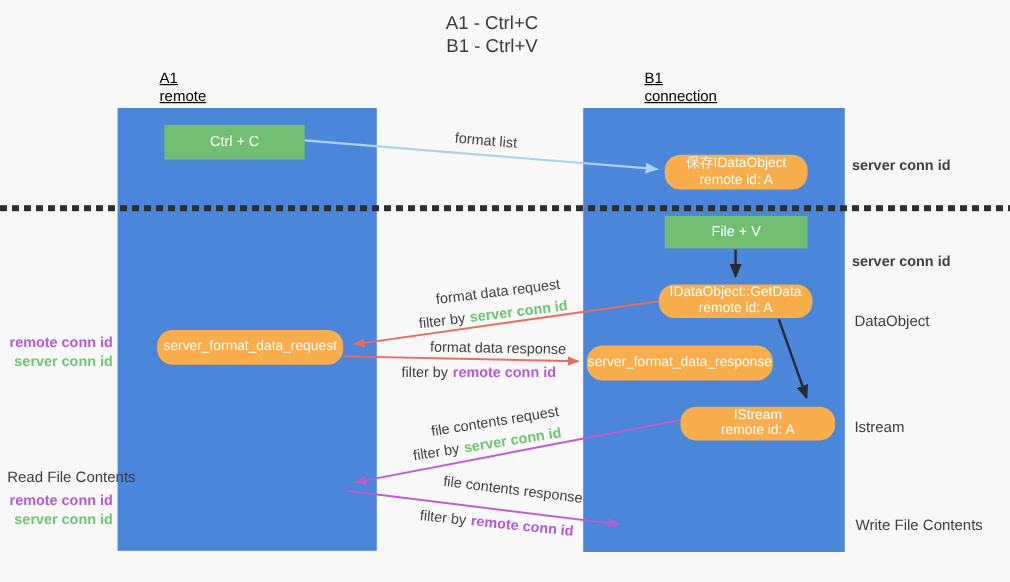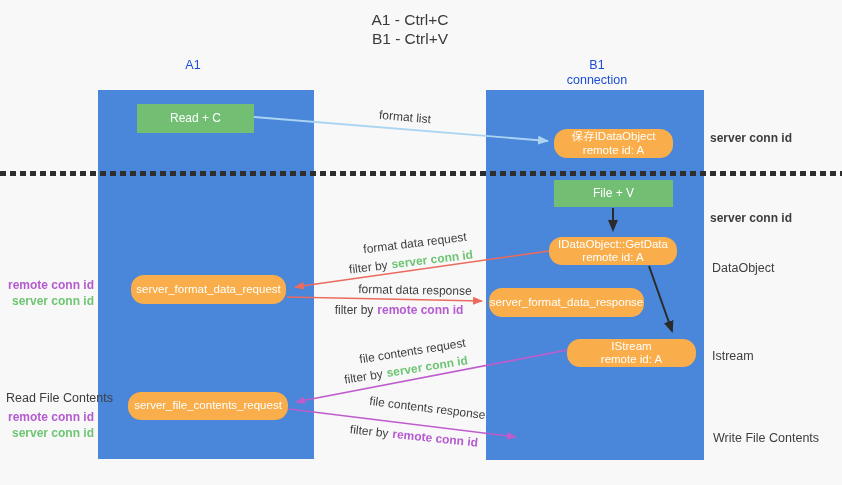--- a/index.html
+++ b/index.html
@@ -15,23 +15,24 @@
   }
   .abs { position: absolute; }
   .title {
     left: 329px; top: 10px; width: 162px;
     text-align: center;
     font-size: 15.5px; line-height: 19px;
     color: #3a3a3a;
   }
   .col-header {
     width: 120px; top: 58px;
-    text-align: center;
+    text-align: left;
     font-size: 12.5px; line-height: 15px;
-    color: #1d4ed8;
+    color: #000000;
+    text-decoration: underline;
   }
   .col-header.left  { left: 133px; }
   .col-header.right { left: 537px; }
   .lifeline { background: #4a86d9; }
   .lifeline.left  { left: 98px;  top: 90px; width: 216px; height: 369px; }
   .lifeline.right { left: 486px; top: 90px; width: 218px; height: 370px; }
   .divider {
     left: 0; top: 171px; width: 842px; height: 5px;
     background: repeating-linear-gradient(to right, #2e2e2e 0 6px, transparent 6px 10px);
   }
@@ -89,20 +90,21 @@
 
 <div class="canvas">
 
   <div class="abs title">
     <div>A1 - Ctrl+C</div>
     <div>B1 - Ctrl+V</div>
   </div>
 
   <div class="abs col-header left">
     <div>A1</div>
+    <div>remote</div>
   </div>
   <div class="abs col-header right">
     <div>B1</div>
     <div>connection</div>
   </div>
 
   <div class="abs lifeline left"></div>
   <div class="abs lifeline right"></div>
 
   <div class="abs divider"></div>
@@ -125,21 +127,21 @@
     <line x1="254" y1="117" x2="548" y2="141" stroke="#aad4f2" stroke-width="1.8" marker-end="url(#m-blue)"></line>
     <line x1="613" y1="208" x2="613" y2="230" stroke="#2b2b2b" stroke-width="2" marker-end="url(#m-black)"></line>
     <line x1="649" y1="266" x2="672" y2="331" stroke="#2b2b2b" stroke-width="2" marker-end="url(#m-black)"></line>
     <line x1="549" y1="251" x2="295" y2="287" stroke="#ec6a5e" stroke-width="1.6" marker-end="url(#m-red)"></line>
     <line x1="287" y1="297" x2="482" y2="301" stroke="#ec6a5e" stroke-width="1.6" marker-end="url(#m-red)"></line>
     <line x1="567" y1="350" x2="296" y2="402" stroke="#bf5ccd" stroke-width="1.6" marker-end="url(#m-magenta)"></line>
     <line x1="289" y1="409" x2="516" y2="437" stroke="#bf5ccd" stroke-width="1.6" marker-end="url(#m-magenta)"></line>
   </svg>
 
   <div class="abs node green n-ctrl-c">
-      <span>Read + C</span>
+      <span>Ctrl + C</span>
     </div>
 
   <div class="abs node orange two-line n-save">
     <div>保存IDataObject</div>
     <div>remote id: A</div>
   </div>
 
   <div class="abs node green n-ctrl-v">
       <span>File + V</span>
     </div>
@@ -155,23 +157,20 @@
 
   <div class="abs node orange n-freq">
       <span>server_format_data_request</span>
     </div>
 
   <div class="abs node orange two-line n-istream">
     <div>IStream</div>
     <div>remote id: A</div>
   </div>
 
-  <div class="abs node orange n-fileq">
-      <span>server_file_contents_request</span>
-    </div>
 
 
   <div class="abs arrow-label al-format-list">format list</div>
 
   <div class="abs arrow-label al-fdr">format data request</div>
   <div class="abs arrow-label al-fdr-filter">
     <span class="lbl-prefix">filter by</span><span class="green-bold">server conn id</span>
   </div>
 
   <div class="abs arrow-label al-fdresp">format data response</div>

